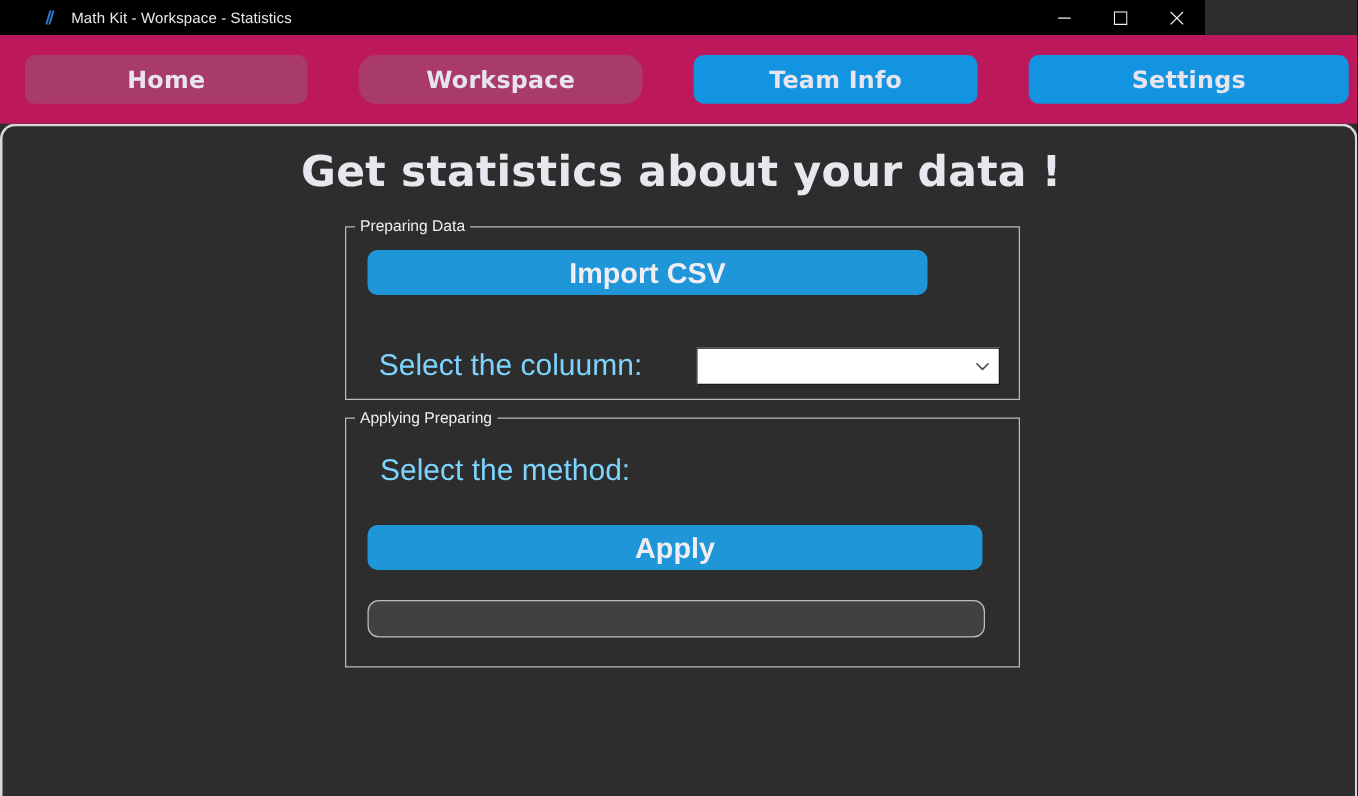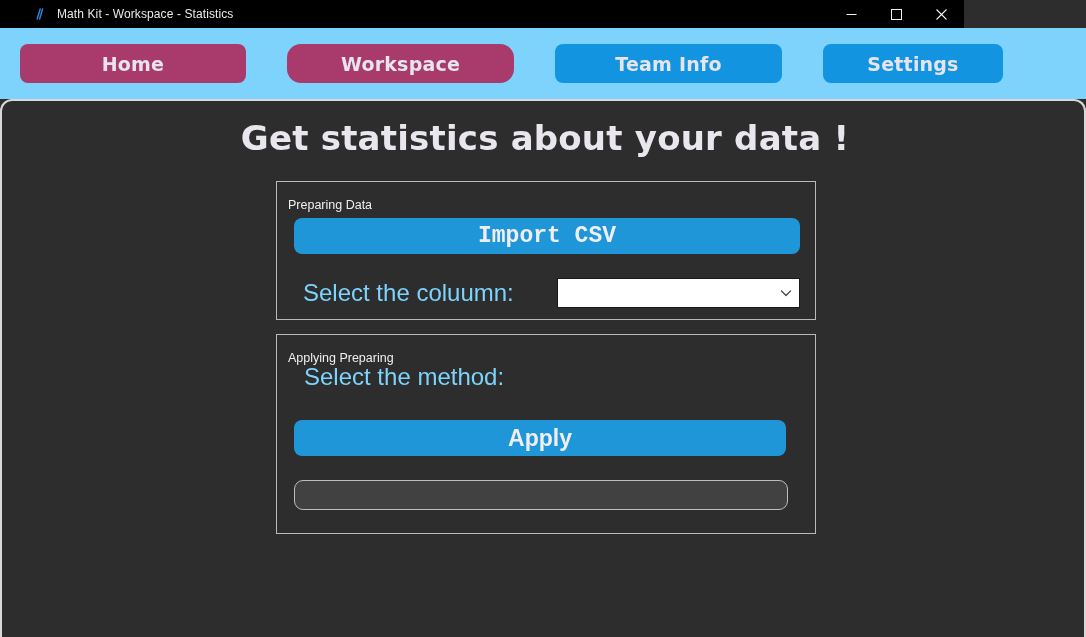--- a/index.html
+++ b/index.html
@@ -53,21 +53,21 @@
     display: flex; align-items: center; justify-content: center;
     color: #f2f2f2;
   }
   .winbtn svg { display: block; }
 
   
   .navbar {
     position: absolute;
     left: 0; top: 28px;
     width: 1086px; height: 71px;
-    background: #7dd3fc;
+    background: #be185d;
   }
   .navbtn {
     position: absolute;
     top: 16px;
     height: 39px;
     border: none;
     border-radius: 8px;
     color: #e7e4ee;
     font-size: 19px;
     font-family: "DejaVu Sans", sans-serif;
@@ -77,21 +77,21 @@
     display: flex;
     align-items: center;
     justify-content: center;
     padding: 0;
   }
   .navbtn.magenta { background: #a93a6c; }
   .navbtn.blue    { background: #1394e0; }
   .nav-home      { left: 20px;  width: 226px; }
   .nav-workspace { left: 287px; width: 227px; border-radius: 14px; }
   .nav-team      { left: 555px; width: 227px; }
-  .nav-settings  { left: 823px; width: 180px; }
+  .nav-settings  { left: 823px; width: 256px; }
 
   
   .content-frame {
     position: absolute;
     left: 0; top: 99px;
     width: 1086px; height: 546px;
     background: #2d2d2d;
     border: 2px solid #d8d8d8;
     border-bottom: none;
     border-radius: 12px 12px 0 0;
@@ -123,40 +123,39 @@
   .gb-legend {
     position: absolute;
     top: -8px; left: 7px;
     background: #2d2d2d;
     padding: 0 4px;
     color: #efefef;
     font-size: 12.5px;
     font-family: "Liberation Sans", sans-serif;
     white-space: nowrap;
     line-height: 15px;
-    margin-top: 24px;
   }
 
   
   .bigbtn {
     position: absolute;
     background: #1f96d8;
     border: none;
     border-radius: 8px;
     color: #f0eef3;
     font-size: 23px;
     font-weight: 700;
     font-family: "Liberation Sans", sans-serif;
     cursor: pointer;
     display: flex;
     align-items: center;
     justify-content: center;
     padding: 0;
   }
-  .btn-import { left: 17px;  top: 36px;  width: 506px; height: 36px; font-family: Liberation Mono, monospace; }
+  .btn-import { left: 17px;  top: 18px;  width: 448px; height: 36px; }
   .btn-apply  { left: 17px;  top: 85px;  width: 492px; height: 36px; text-align: right; }
 
   .field-label {
     position: absolute;
     color: #7dd3fc;
     font-size: 24px;
     font-family: "Liberation Sans", sans-serif;
     white-space: nowrap;
   }
   .lbl-column { left: 26px; top: 97px; }

